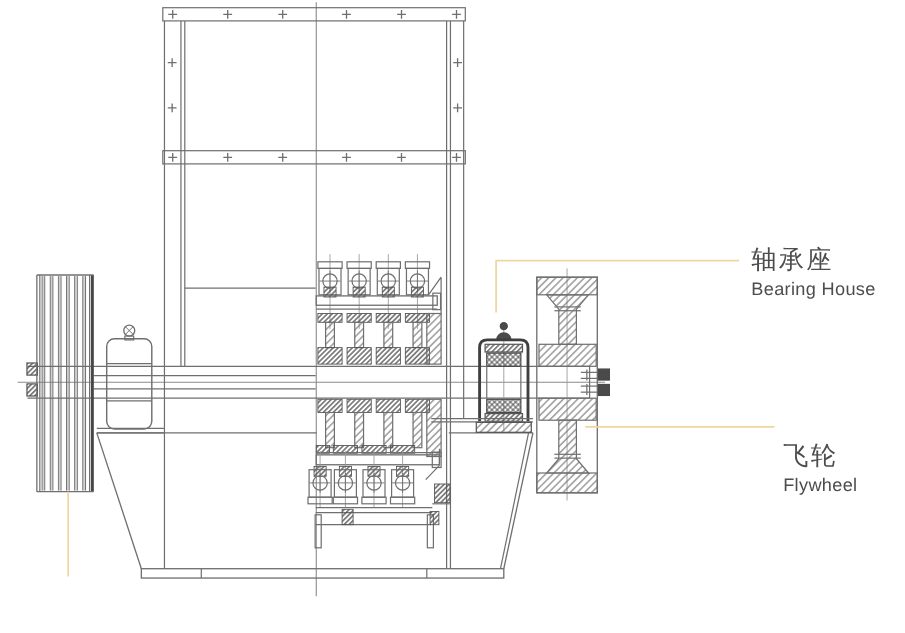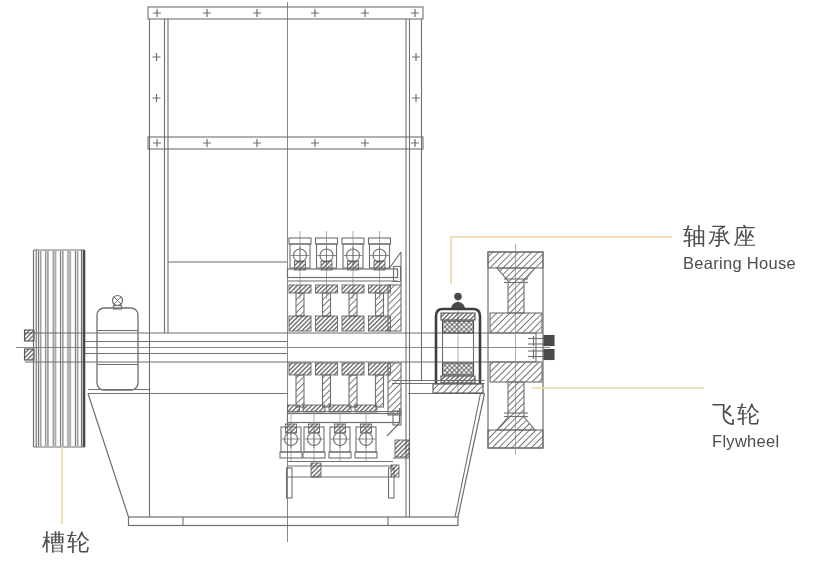--- a/index.html
+++ b/index.html
@@ -227,16 +227,15 @@
     <span class="zh">轴承座</span>
     <span class="en">Bearing House</span>
   </div>
 
   <div class="label" style="left:712px;top:372px;margin-top:28px;">
     <span class="zh">飞轮</span>
     <span class="en">Flywheel</span>
   </div>
 
   <div class="label" style="left:42px;top:528px;">
-    <span class="zh">槽轮</span>
   </div>
 
 </div>
 
 </body></html>

